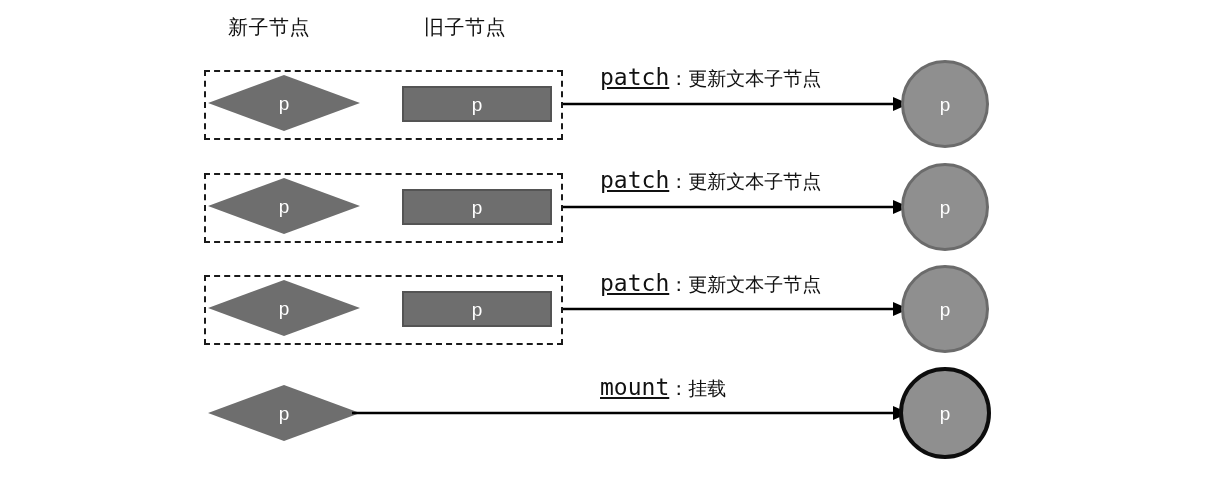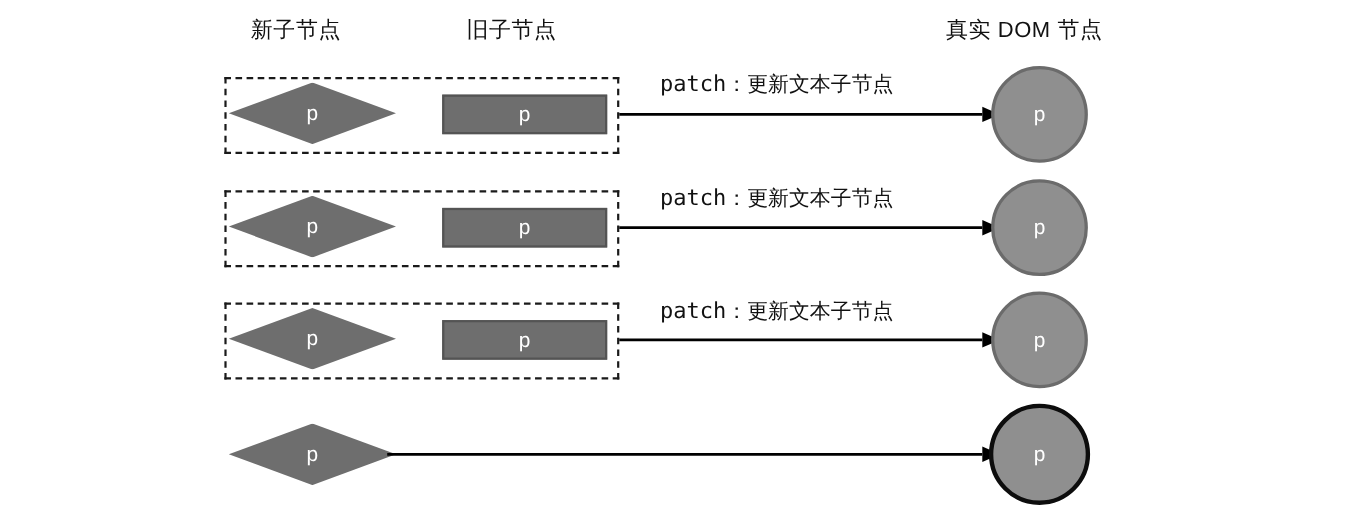--- a/index.html
+++ b/index.html
@@ -98,21 +98,22 @@
   }
   .edge-label {
     position: absolute;
     font-size: 19px;
     color: #111111;
     white-space: nowrap;
     font-family: "Liberation Sans", sans-serif;
   }
   .edge-label .mono {
     font-family: "DejaVu Sans Mono", "Liberation Mono", monospace;
-    font-size: 20px;
+    font-size: 23px;
+    text-decoration: underline;
   }
   .arrow-svg {
     position: absolute;
     overflow: visible;
   }
   #watermark {
     position: absolute;
     right: 16px;
     bottom: 16px;
     font-size: 19px;
@@ -122,21 +123,20 @@
     user-select: none;
   }
 </style>
 </head>
 <body>
 
 <div id="diagram-root">
 
   <div class="col-header" id="header-new">新子节点</div>
   <div class="col-header" id="header-old">旧子节点</div>
-  <div class="col-header" id="header-realdom">真实 DOM 节点</div>
 
   <div class="row-group" style="top:70px; height:70px;"></div>
   <div class="node-diamond" style="left:208px; top:75px;">
     <span class="glyph">p</span>
   </div>
   <div class="node-rect" style="left:402px; top:86px;">
     <span class="glyph">p</span>
   </div>
   <div class="edge-label" style="left:600px; top:64px;">
     <span class="mono">patch</span><span>：</span><span>更新文本子节点</span>
@@ -181,20 +181,23 @@
     <line x1="0" y1="10" x2="330" y2="10" stroke="#000000" stroke-width="2.5"></line>
     <polygon points="330,3 346,10 330,17" fill="#000000"></polygon>
   </svg>
   <div class="node-circle" style="left:901px; top:265px;">
     <span class="glyph">p</span>
   </div>
 
   <div class="node-diamond" style="left:208px; top:385px;">
     <span class="glyph">p</span>
   </div>
+  <div class="edge-label" style="left:600px; top:374px;">
+    <span class="mono">mount</span><span>：</span><span>挂载</span>
+  </div>
   <svg class="arrow-svg" style="left:352px; top:403px;" width="556" height="20" viewBox="0 0 556 20">
     <line x1="0" y1="10" x2="541" y2="10" stroke="#000000" stroke-width="2.5"></line>
     <polygon points="541,3 557,10 541,17" fill="#000000"></polygon>
   </svg>
   <div class="node-circle mounted" style="left:899px; top:367px;">
     <span class="glyph">p</span>
   </div>
 
 
 </div>

